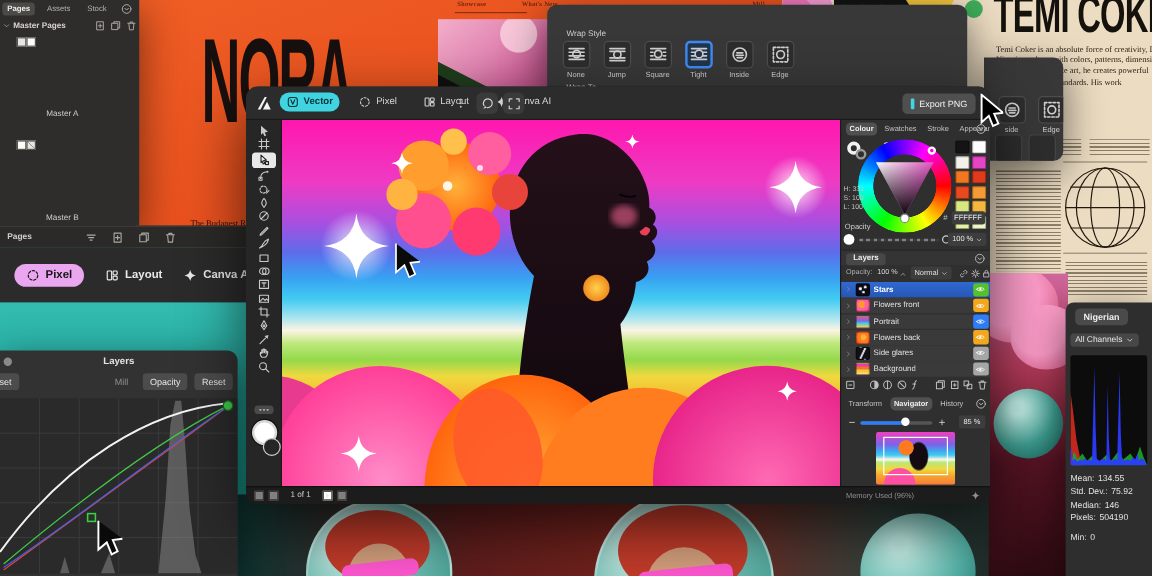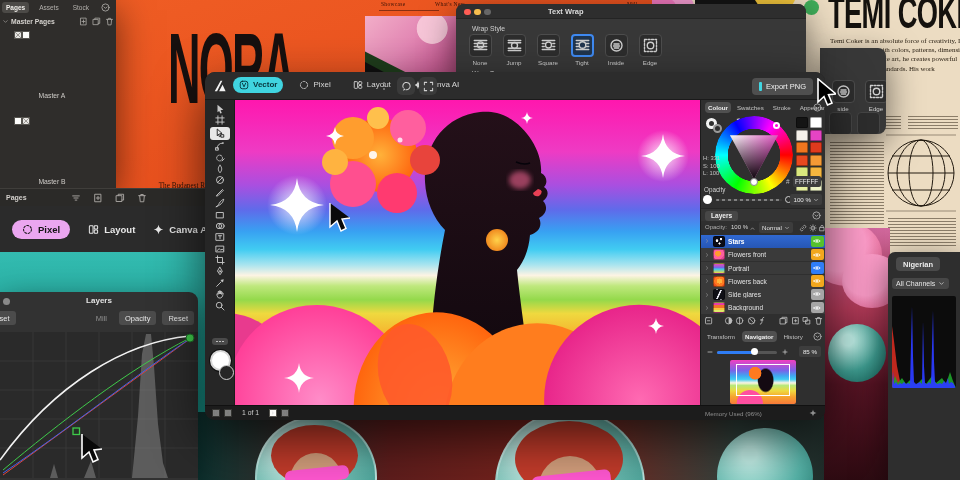--- a/index.html
+++ b/index.html
@@ -508,26 +508,20 @@
           <span class="wlab">Edge</span>
         </div>
       </div>
     <div class="wrow2">
         <span class="deco"></span>
         <span class="deco"></span>
       </div>
   </div>
 
   <div class="twrap w">
-    <div class="ttlbar">
-      <span class="light r"></span>
-      <span class="light y"></span>
-      <span class="light g"></span>
-      <span class="ttl">Text Wrap</span>
-    </div>
     <div class="wslabel">Wrap Style</div>
     <div class="wopts">
 
         <div class="wopt">
           <span class="wbox">
             <i class="wicon i">
               <svg viewBox="0 0 12 12" fill="none" stroke="currentColor" stroke-width="1.1" stroke-linecap="round" stroke-linejoin="round">
                 <path d="M1,2 H11 M1,4.4 H11 M1,6.8 H11 M1,9.2 H11"></path>
                 <circle cx="6" cy="5.6" r="2.5"></circle>
               </svg>
@@ -634,20 +628,28 @@
             <path d="M3,4.5 L6,7.5 L9,4.5"></path>
           </svg>
         </i>
     </span>
     <svg class="hgraph" viewBox="0 0 64 92">
       <path d="M0,92 L0,78 3,88 6,92 Z" fill="#7a2bd8"></path>
       <path d="M0,92 V30 L2,45 5,70 8,85 10,92 Z" fill="#c0281e"></path>
       <path d="M0,92 L3,80 6,87 10,82 14,88 18,84 24,89 30,83 34,88 40,80 44,87 50,82 54,88 58,76 61,85 64,92 Z" fill="#1fa32a" opacity=".9"></path>
       <path d="M0,92 L1,75 2,88 4,86 6,89 8,87 10,88 12,86 14,88 16,87 18,88 20,10 21,60 22,86 24,88 26,87 28,86 30,88 31,25 32,70 33,87 35,88 37,86 39,88 41,14 42,65 43,86 45,88 48,87 50,88 52,85 54,87 56,82 57,88 59,86 61,87 64,92 Z" fill="#2b3bff" opacity=".95"></path>
     </svg>
+    <div class="hstats">
+
+    <div class="hstat"><span>Mean:</span><span>134.55</span></div>
+        <div class="hstat"><span>Std. Dev.:</span><span>75.92</span></div>
+        <div class="hstat"><span>Median:</span><span>146</span></div>
+        <div class="hstat"><span>Pixels:</span><span>504190</span></div>
+        <div class="hstat"><span>Min:</span><span>0</span></div>
+      </div>
   </div>
 
   <div class="app">
     <div class="tbar">
       <i class="logo i">
           <svg viewBox="0 0 12 12" fill="none" stroke="currentColor" stroke-width="1.1" stroke-linecap="round" stroke-linejoin="round">
             <path d="M1.5,10.5 L6.5,1.5 H8 L3.5,10.5 Z M5.2,10.5 L8.2,5 L10.8,10.5 Z" fill="currentColor" stroke="none"></path>
           </svg>
         </i>
       <div class="personas">

